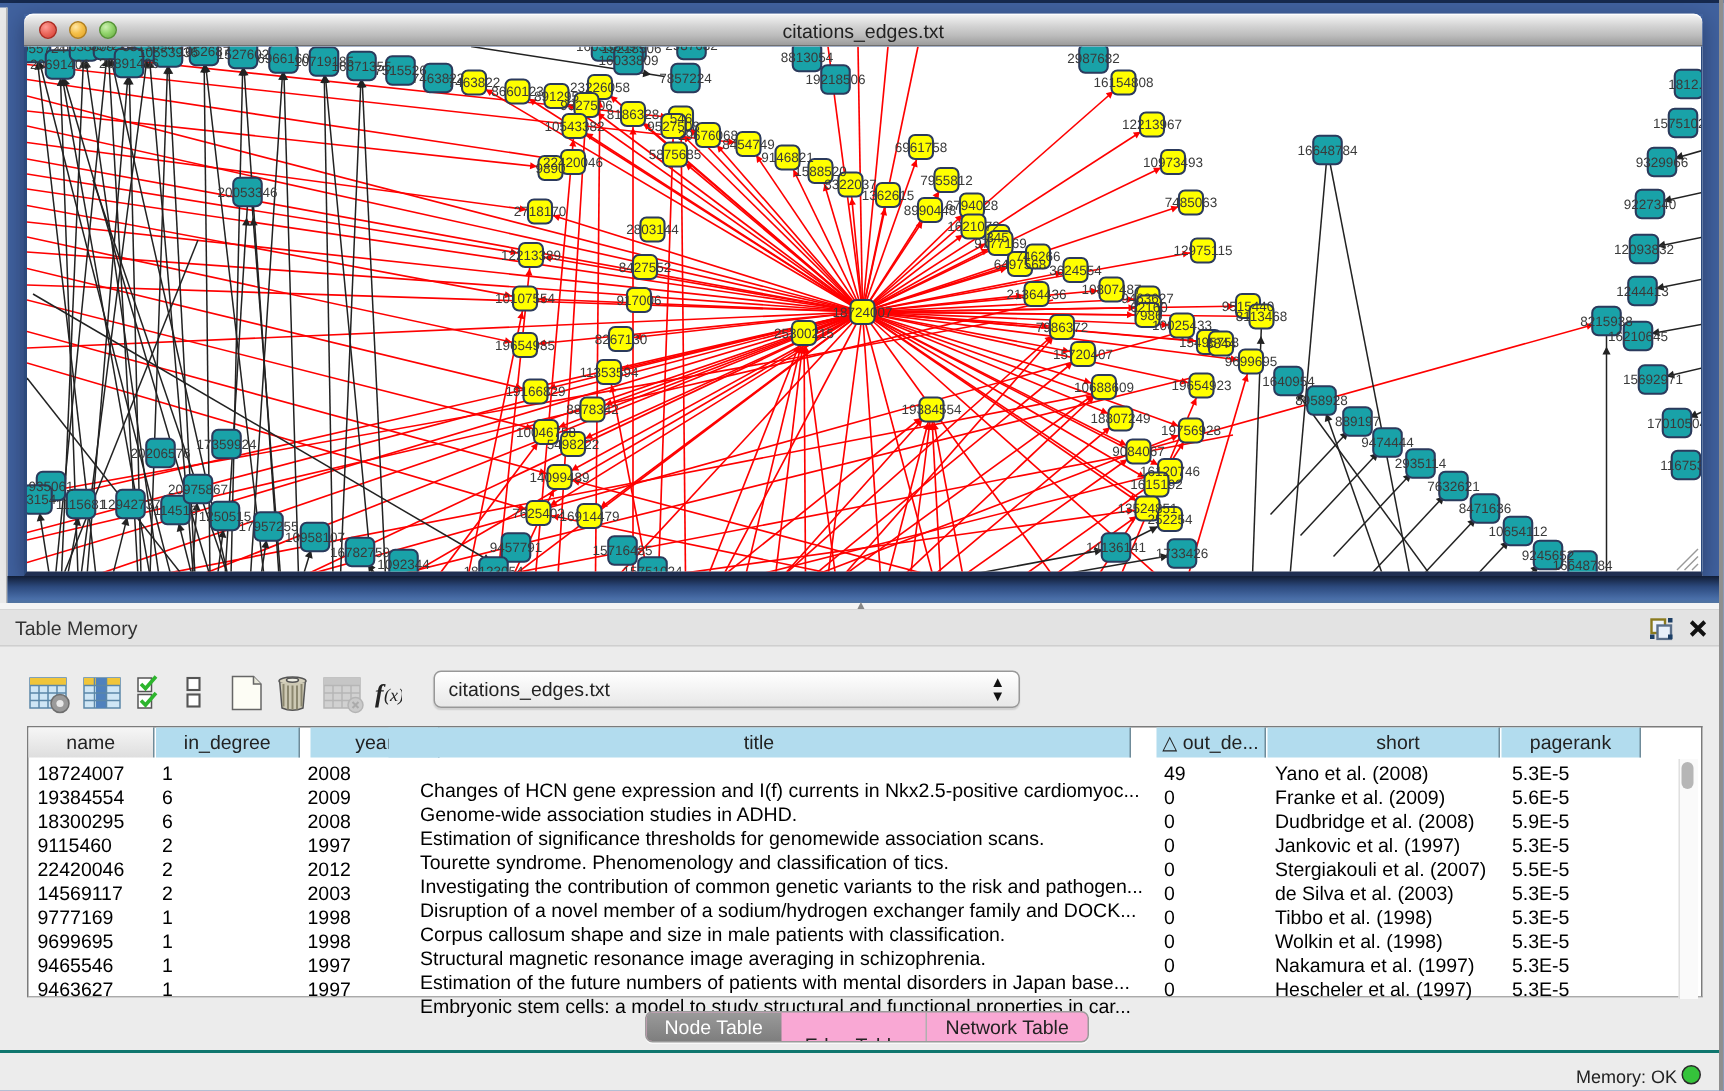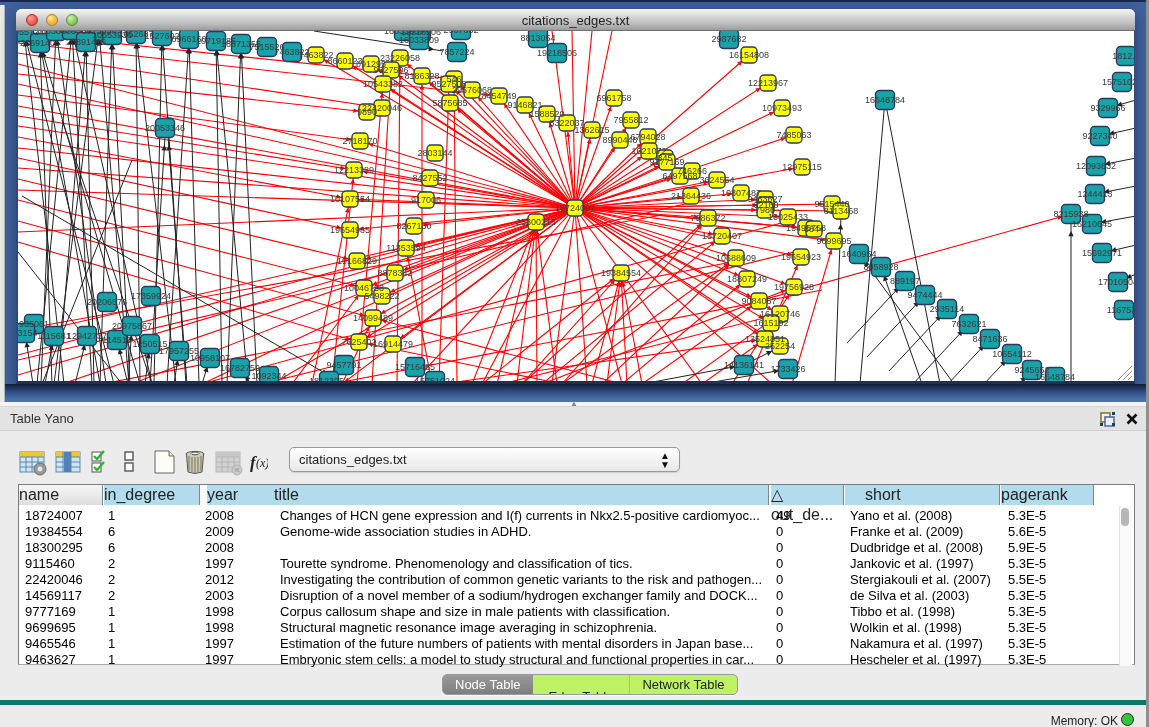--- a/index.html
+++ b/index.html
@@ -30,36 +30,36 @@
 
 #toolbar { position:absolute; left:0; top:29px; width:100%; height:54px; }
 .combo { position:absolute; left:289px; top:16px; width:391px; height:25px; border:1px solid #989898;
   border-radius:5px; background:linear-gradient(#ffffff,#f1f1f1 60%,#e8e8e8); font-size:13px; color:#222;
   line-height:23px; padding-left:9px; box-shadow:0 1px 1px rgba(0,0,0,0.12); }
 .combo .arr { position:absolute; right:9px; top:0; height:23px; font-size:10px; color:#111; line-height:9px; padding-top:3px;}
 
 #tablewrap { position:absolute; left:18px; top:82px; width:1117px; height:181px; background:#fff;
   border:1px solid #7b7b7b; border-bottom:1px solid #aaa; }
 .th { position:absolute; top:0; height:20px; background:#b2dcee; border-right:1px solid #6f8b99;
-  font-size:16px; color:#222; text-align:left; line-height:20px; }
+  font-size:13px; color:#222; text-align:center; line-height:20px; }
 .trows { position:absolute; left:0; top:23px; width:100%; }
 .trow { position:relative; height:16px; font-size:13px; color:#000; white-space:nowrap; }
 .trow span { position:absolute; top:0; line-height:16px; }
-.c0 { left:6px; } .c1 { left:89px; } .c2 { left:186px; } .c3 { left:261px; }
+.c0 { left:6px; } .c1 { left:89px; } .c2 { left:186px; } .c3 { left:261px;margin-top:11px; }
 .c4 { left:757px; } .c5 { left:831px; } .c6 { left:989px; }
 .scrolltrack { position:absolute; right:2px; top:21px; width:13px; height:160px; background:#fafafa; border-left:1px solid #e0e0e0; }
 .scrollthumb { position:absolute; right:3px; top:2px; width:8px; height:18px; background:#b6b6b6; border-radius:4px; }
 
 #tabs { position:absolute; left:430px; top:272px; height:21px; display:flex;
-  border:1px solid #9a9a9a; border-radius:5px; overflow:hidden; background:#bef264;
-  box-shadow:0 1px 0 rgba(255,255,255,0.7);margin-left:12px; }
+  border:1px solid #9a9a9a; border-radius:5px; overflow:hidden; background:#f9a8d4;
+  box-shadow:0 1px 0 rgba(255,255,255,0.7); }
 #tabs .tab { font-size:13px; color:#222; line-height:19px; padding:0 12px; border-right:1px solid #b0b0b0; }
 #tabs .tab.sel { background:linear-gradient(#9a9a9a,#7e7e7e); color:#fff; border-right:none; }
 #tabs .tab:last-child { border-right:none; }
-.status { position:absolute; left:0; top:298px; width:100%; height:27px; background:#ececec; border-top:5px solid #0f766e; }
+.status { position:absolute; left:0; top:298px; width:100%; height:27px; background:#ececec; border-top:2px solid #0f766e; }
 .status .mem { position:absolute; right:28px; top:9px; font-size:12px; color:#222; }
 .status .dot { position:absolute; right:12px; top:8px; width:13px; height:13px; border-radius:50%;
   background:#35c43b; border:1.5px solid #2a2a2a; }
 </style></head>
 <body>
 <div id="root">
 <div class="topline"></div>
 <div class="leftgray"></div>
 <div id="gwin">
   <div id="titlebar">
@@ -757,21 +757,21 @@
 <line x1="1105" y1="349" x2="1114" y2="340"></line>
 <line x1="1110" y1="349" x2="1114" y2="345"></line>
 </g>
 </svg>
       </div>
 </div>
 <div class="botband"></div>
 <div id="panel">
   <div class="ptop"></div>
   <div class="phead">
-        <span class="t">Table Yano</span>
+        <span class="t">Table Memory</span>
     <svg style="position:absolute;right:30px;top:5px" width="16" height="15">
       <rect x="1" y="1" width="9" height="9" fill="#eef4fb" stroke="#8a7a1e" stroke-width="1.6"></rect>
       <rect x="5" y="5" width="9" height="9" fill="#e8f0fa" stroke="#5a6f8a" stroke-width="1.6"></rect>
       <rect x="12" y="0" width="3" height="3" fill="#1c3f66"></rect>
           <rect x="0" y="11" width="3" height="3" fill="#1c3f66"></rect>
       <rect x="12" y="11" width="3" height="3" fill="#1c3f66"></rect>
     </svg>
     <svg style="position:absolute;right:8px;top:6px" width="12" height="12">
           <path d="M1.5 1.5 L10.5 10.5 M10.5 1.5 L1.5 10.5" stroke="#111" stroke-width="2.6"></path>
         </svg>
@@ -829,21 +829,21 @@
 
       <text x="232" y="18" font-family="Liberation Serif, serif" font-style="italic" font-weight="bold" font-size="17" fill="#222">f</text>
       <text x="238" y="17" font-family="Liberation Serif, serif" font-style="italic" font-size="12" fill="#222">(x)</text>
     </svg>
     <div class="combo">citations_edges.txt<span class="arr">▲<br>▼</span></div>
   </div>
   <div id="tablewrap">
     <div class="th" style="left:0;width:84px;background:linear-gradient(#f6f6f6,#dedede);">name</div>
     <div class="th" style="left:85px;width:96px;">in_degree</div>
     <div class="th" style="left:188px;width:86px;">year</div>
-    <div class="th" style="left:255px;width:495px;">title</div>
+    <div class="th" style="left:240px;width:495px;">title</div>
     <div class="th" style="left:752px;width:73px;">△ out_de...</div>
     <div class="th" style="left:826px;width:155px;padding-left:20px;">short</div>
     <div class="th" style="left:982px;width:93px;">pagerank</div>
     <div class="trows">
           <div class="trow">
 <span class="c0">18724007</span>
             <span class="c1">1</span>
             <span class="c2">2008</span>
             <span class="c3">Changes of HCN gene expression and I(f) currents in Nkx2.5-positive cardiomyoc...</span>
             <span class="c4">49</span>
@@ -856,20 +856,21 @@
             <span class="c2">2009</span>
             <span class="c3">Genome-wide association studies in ADHD.</span>
             <span class="c4">0</span>
             <span class="c5">Franke et al. (2009)</span>
             <span class="c6">5.6E-5</span>
           </div>
 <div class="trow">
 <span class="c0">18300295</span>
             <span class="c1">6</span>
             <span class="c2">2008</span>
+            <span class="c3">Estimation of significance thresholds for genomewide association scans.</span>
             <span class="c4">0</span>
             <span class="c5">Dudbridge et al. (2008)</span>
             <span class="c6">5.9E-5</span>
           </div>
 <div class="trow">
 <span class="c0">9115460</span>
             <span class="c1">2</span>
             <span class="c2">1997</span>
             <span class="c3">Tourette syndrome. Phenomenology and classification of tics.</span>
             <span class="c4">0</span>

